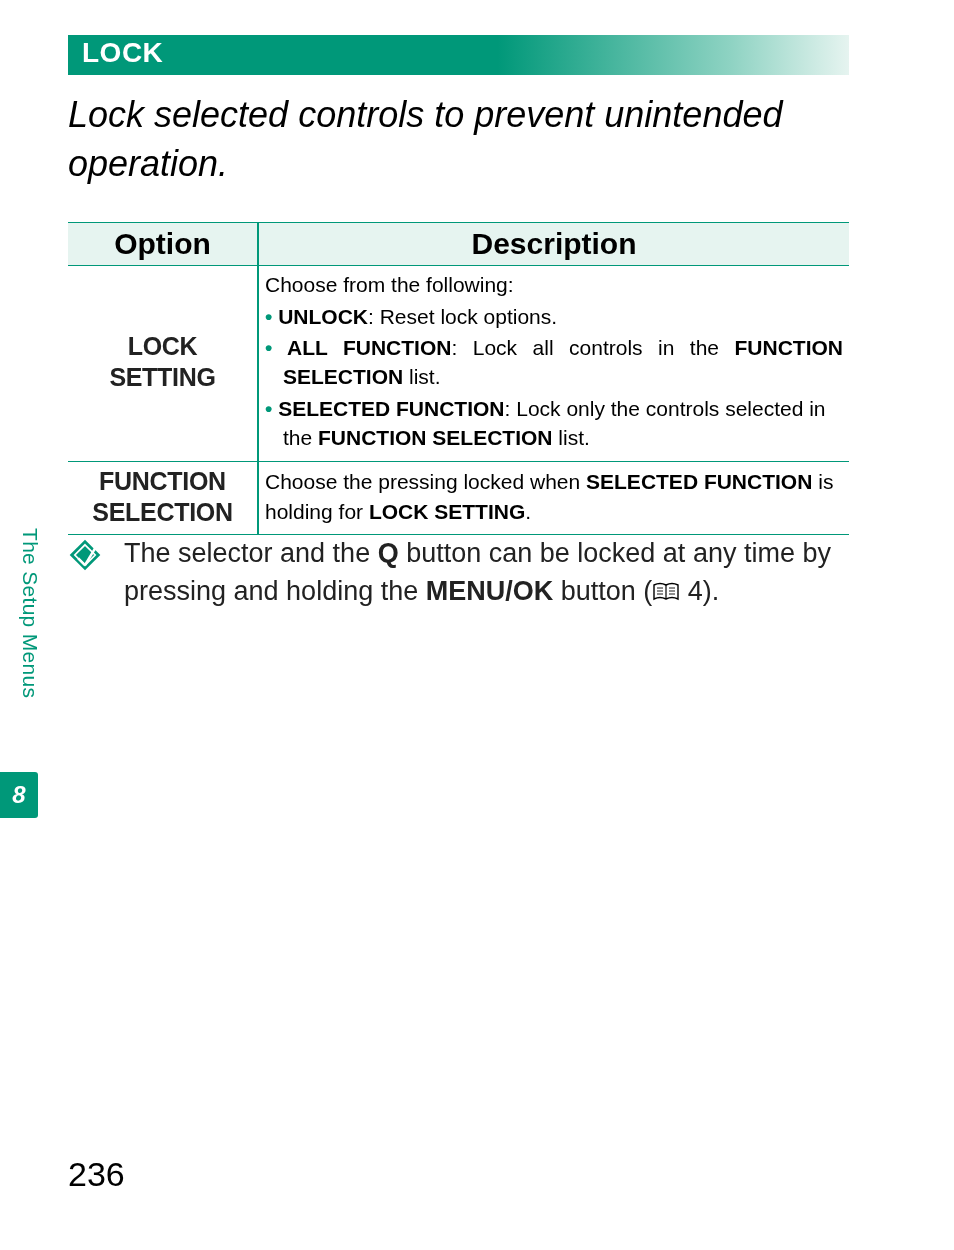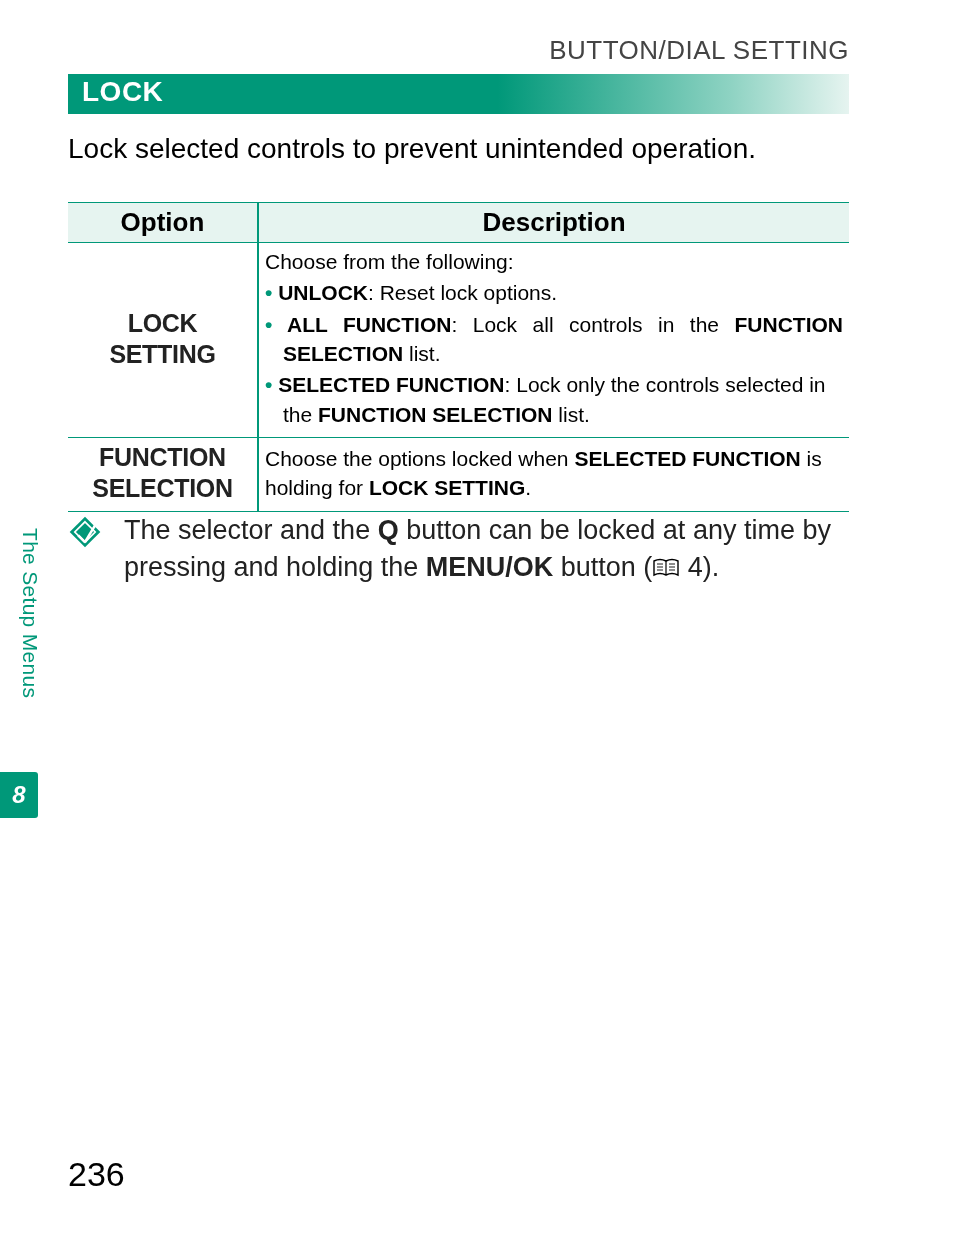--- a/index.html
+++ b/index.html
@@ -34,36 +34,37 @@
   .section-title{
     background:linear-gradient(to right, var(--teal) 0%, var(--teal) 55%, #8fd3c3 85%, #e6f4f0 100%);
     color:#fff;
     font-weight:700;
     font-size:28px;
     padding:2px 14px 6px 14px;
     letter-spacing:0.5px;
     margin:0;
   }
   .intro{
-    font-size:28px;
+    font-size:36px;
     line-height:1.35;
     margin:16px 0 34px 0;
     color:#000;
+    font-style:italic;
   }
   table.opts{
     border-collapse:collapse;
     width:100%;
     font-size:26px;
   }
   table.opts thead th{
     background:var(--light-teal);
     font-weight:700;
     font-family:"Segoe UI Semibold","Arial Narrow",Arial,sans-serif;
     font-stretch:condensed;
-    font-size:26px;
+    font-size:30px;
     padding:4px 6px;
     border-top:1px solid var(--teal);
     border-bottom:1px solid var(--teal);
     color:#000;
   }
   table.opts thead th:first-child{
     border-right:2px solid var(--teal);
     width:190px;
   }
   table.opts tbody td{
@@ -153,21 +154,20 @@
   }
 </style>
 </head>
 <body>
 
 <div class="side-label">The Setup Menus</div>
 <div class="side-chapter">8</div>
 
 <div class="page">
 
-  <div class="breadcrumb">BUTTON/DIAL SETTING</div>
 
   <div class="section-title">LOCK</div>
 
   <p class="intro">Lock selected controls to prevent unintended operation.</p>
 
   <table class="opts">
     <thead>
       <tr>
         <th>Option</th>
         <th>Description</th>
@@ -192,21 +192,21 @@
             </ul>
           </div>
         </td>
       </tr>
       <tr>
         <td class="opt-label">
           <span style="display:inline-block;text-align:center;">FUNCTION<br>SELECTION</span>
         </td>
         <td>
           <div class="desc-body">
-            <span>Choose the options locked when </span><span class="b">SELECTED FUNCTION</span><span> is holding for </span><span class="b">LOCK SETTING</span><span>.</span>
+            <span>Choose the pressing locked when </span><span class="b">SELECTED FUNCTION</span><span> is holding for </span><span class="b">LOCK SETTING</span><span>.</span>
           </div>
         </td>
       </tr>
     </tbody>
   </table>
 
   <div class="note-row">
     <span class="note-icon">
       <svg viewBox="0 0 40 40">
         <polygon points="20,2 38,20 20,38 2,20" fill="#009879"></polygon>

